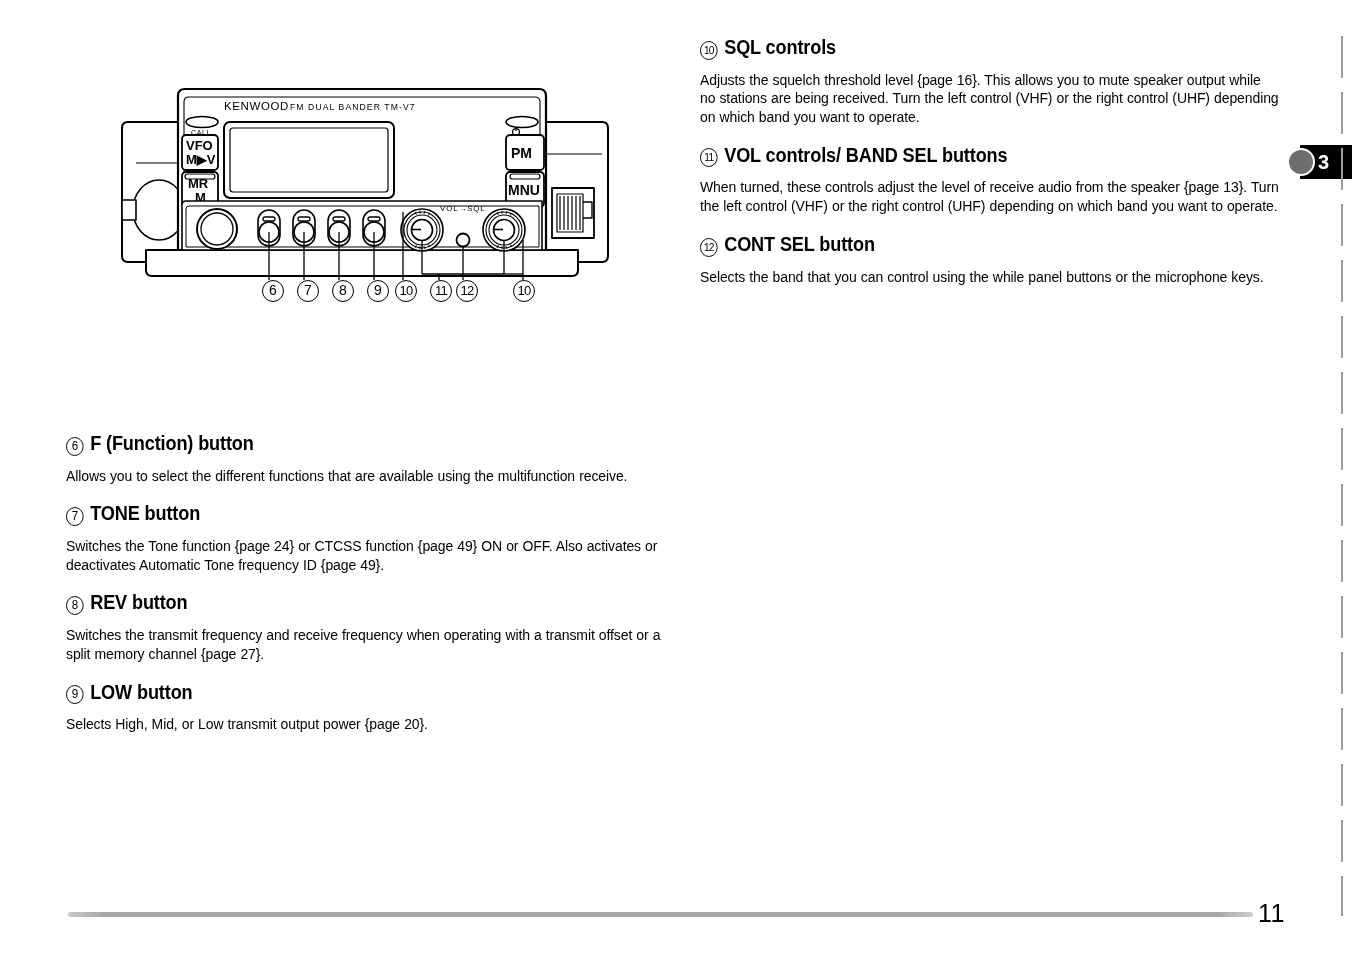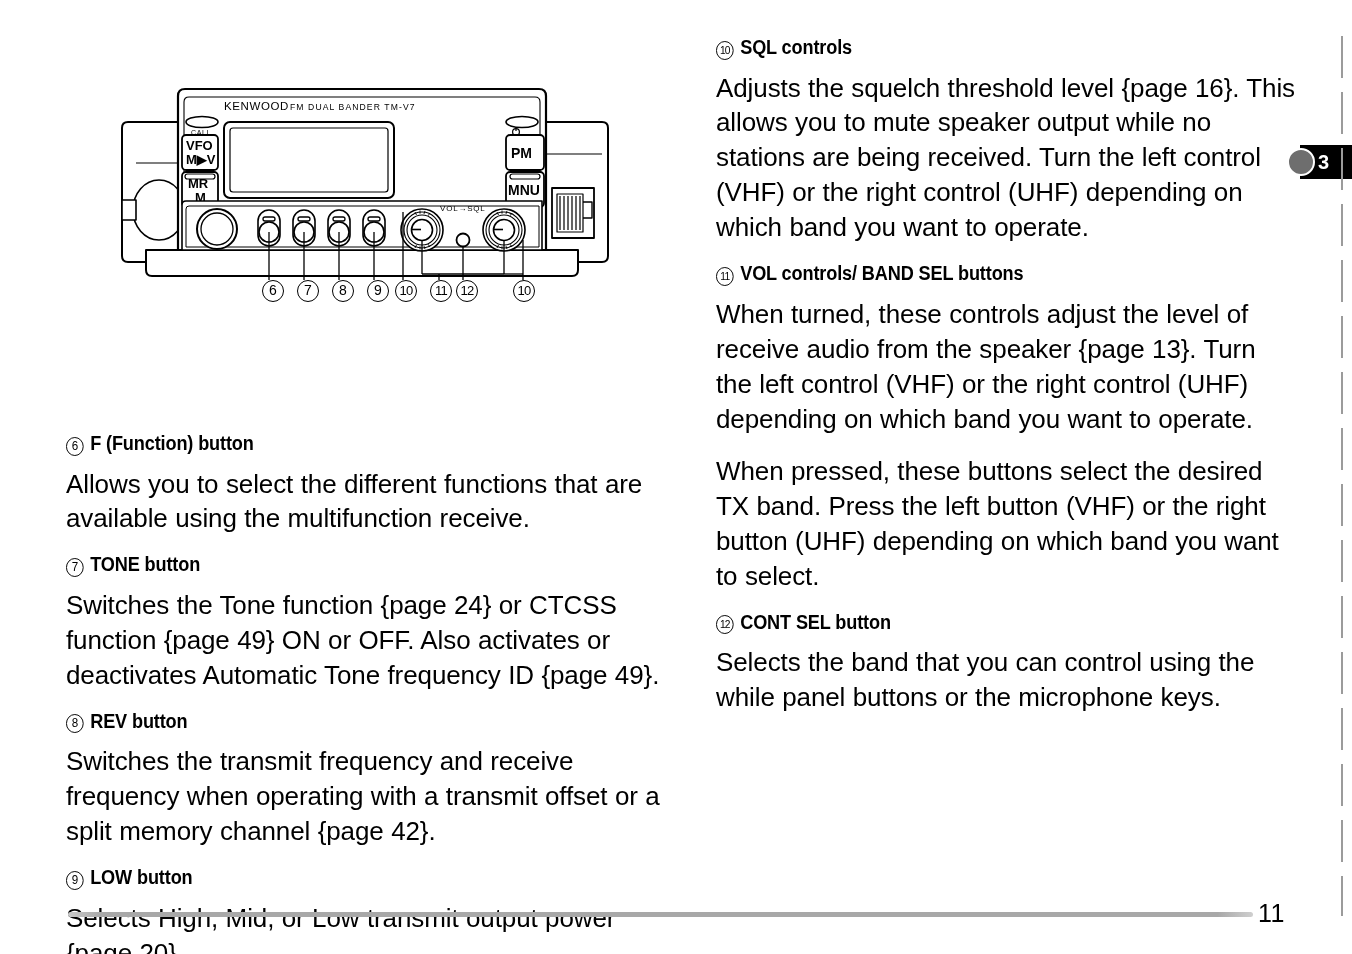--- a/index.html
+++ b/index.html
@@ -23,21 +23,21 @@
     width: 1352px; height: 954px;
   }
   .col-left {
     position: absolute;
     left: 66px;
     top: 30px;
     width: 600px;
   }
   .col-right {
     position: absolute;
-    left: 716px;
+    left: 700px;
     top: 36px;
     width: 580px;
   }
 
   
   h2.item-head {
     font-family: "Liberation Sans", sans-serif;
     font-size: 19.5px;
     font-weight: bold;
     margin: 0 0 11px 0;
@@ -48,21 +48,21 @@
     white-space: nowrap;
   }
   h2.item-head .num {
     display: inline-block;
     margin-right: 7px;
     font-weight: normal;
     font-size: 19px;
     vertical-align: -0.5px;
   }
   p.body-text {
-    font-size: 26px;
+    font-size: 14px;
     line-height: 1.345;
     margin: 0 0 17px 0;
     letter-spacing: -0.1px;
     word-spacing: 0.3px;
   }
 
   
   .circnum {
     display: inline-block;
     width: 19px; height: 19px;
@@ -325,41 +325,40 @@
     <p class="body-text">Allows you to select the different functions that are available using the multifunction receive.</p>
 
     <h2 class="item-head">
       <span class="num"><span class="circnum">7</span></span><span>TONE button</span>
     </h2>
     <p class="body-text">Switches the Tone function {page 24} or CTCSS function {page 49} ON or OFF.  Also activates or deactivates Automatic Tone frequency ID {page 49}.</p>
 
     <h2 class="item-head">
       <span class="num"><span class="circnum">8</span></span><span>REV button</span>
     </h2>
-    <p class="body-text">Switches the transmit frequency and receive frequency when operating with a transmit offset or a split memory channel {page 42}.</p>
+    <p class="body-text">Switches the transmit frequency and receive frequency when operating with a transmit offset or a split memory channel {page 27}.</p>
 
     <h2 class="item-head">
       <span class="num"><span class="circnum">9</span></span><span>LOW button</span>
     </h2>
     <p class="body-text">Selects High, Mid, or Low transmit output power {page 20}.</p>
 
   </div>
 
   <div class="col-right">
 
     <h2 class="item-head">
       <span class="num"><span class="circnum two">10</span></span><span>SQL controls</span>
     </h2>
     <p class="body-text">Adjusts the squelch threshold level {page 16}.  This allows you to mute speaker output while no stations are being received.  Turn the left control (VHF) or the right control (UHF) depending on which band you want to operate.</p>
 
     <h2 class="item-head">
       <span class="num"><span class="circnum two">11</span></span><span>VOL controls/ BAND SEL buttons</span>
     </h2>
     <p class="body-text">When turned, these controls adjust the level of receive audio from the speaker {page 13}.  Turn the left control (VHF) or the right control (UHF) depending on which band you want to operate.</p>
-    <p class="body-text">When pressed, these buttons select the desired TX band.  Press the left button (VHF) or the right button (UHF) depending on which band you want to select.</p>
 
     <h2 class="item-head">
       <span class="num"><span class="circnum two">12</span></span><span>CONT SEL button</span>
     </h2>
     <p class="body-text">Selects the band that you can control using the while panel buttons or the microphone keys.</p>
 
   </div>
 
   <div class="chapter-tab">
     <div class="tab-body"></div>

